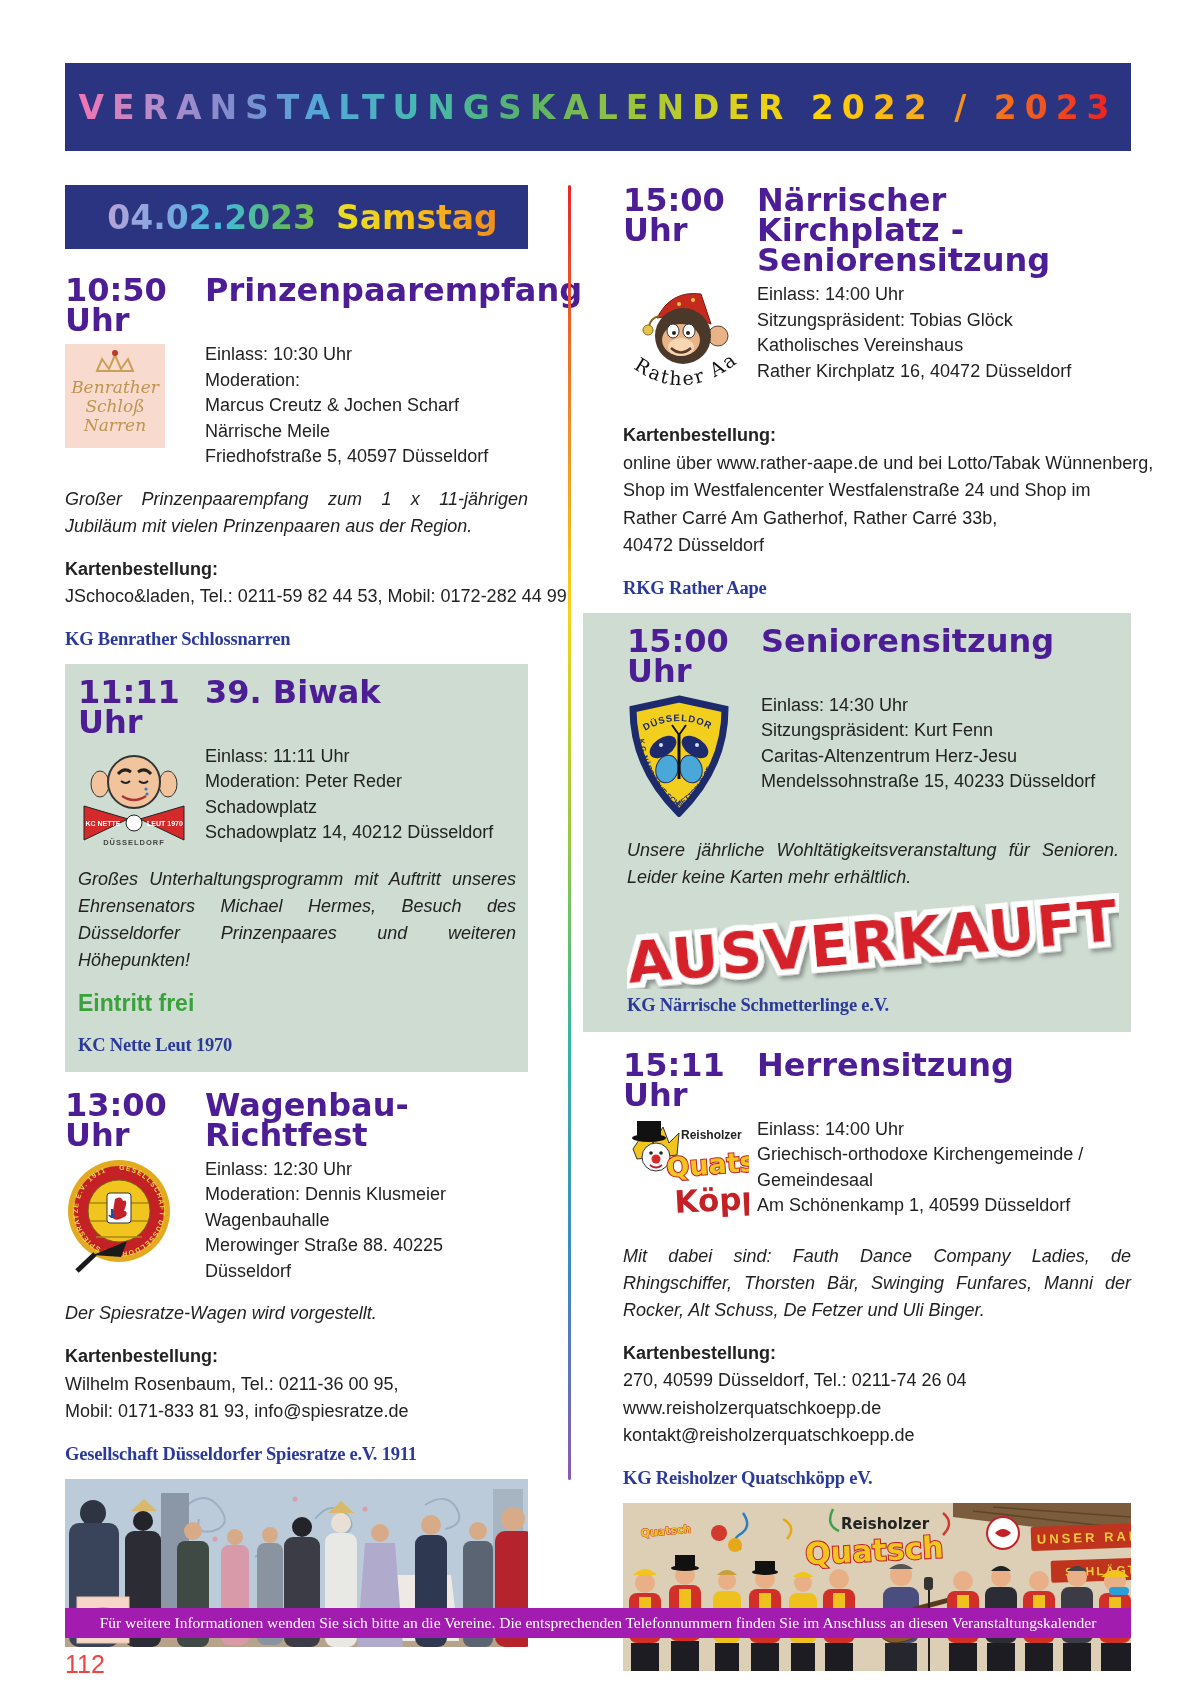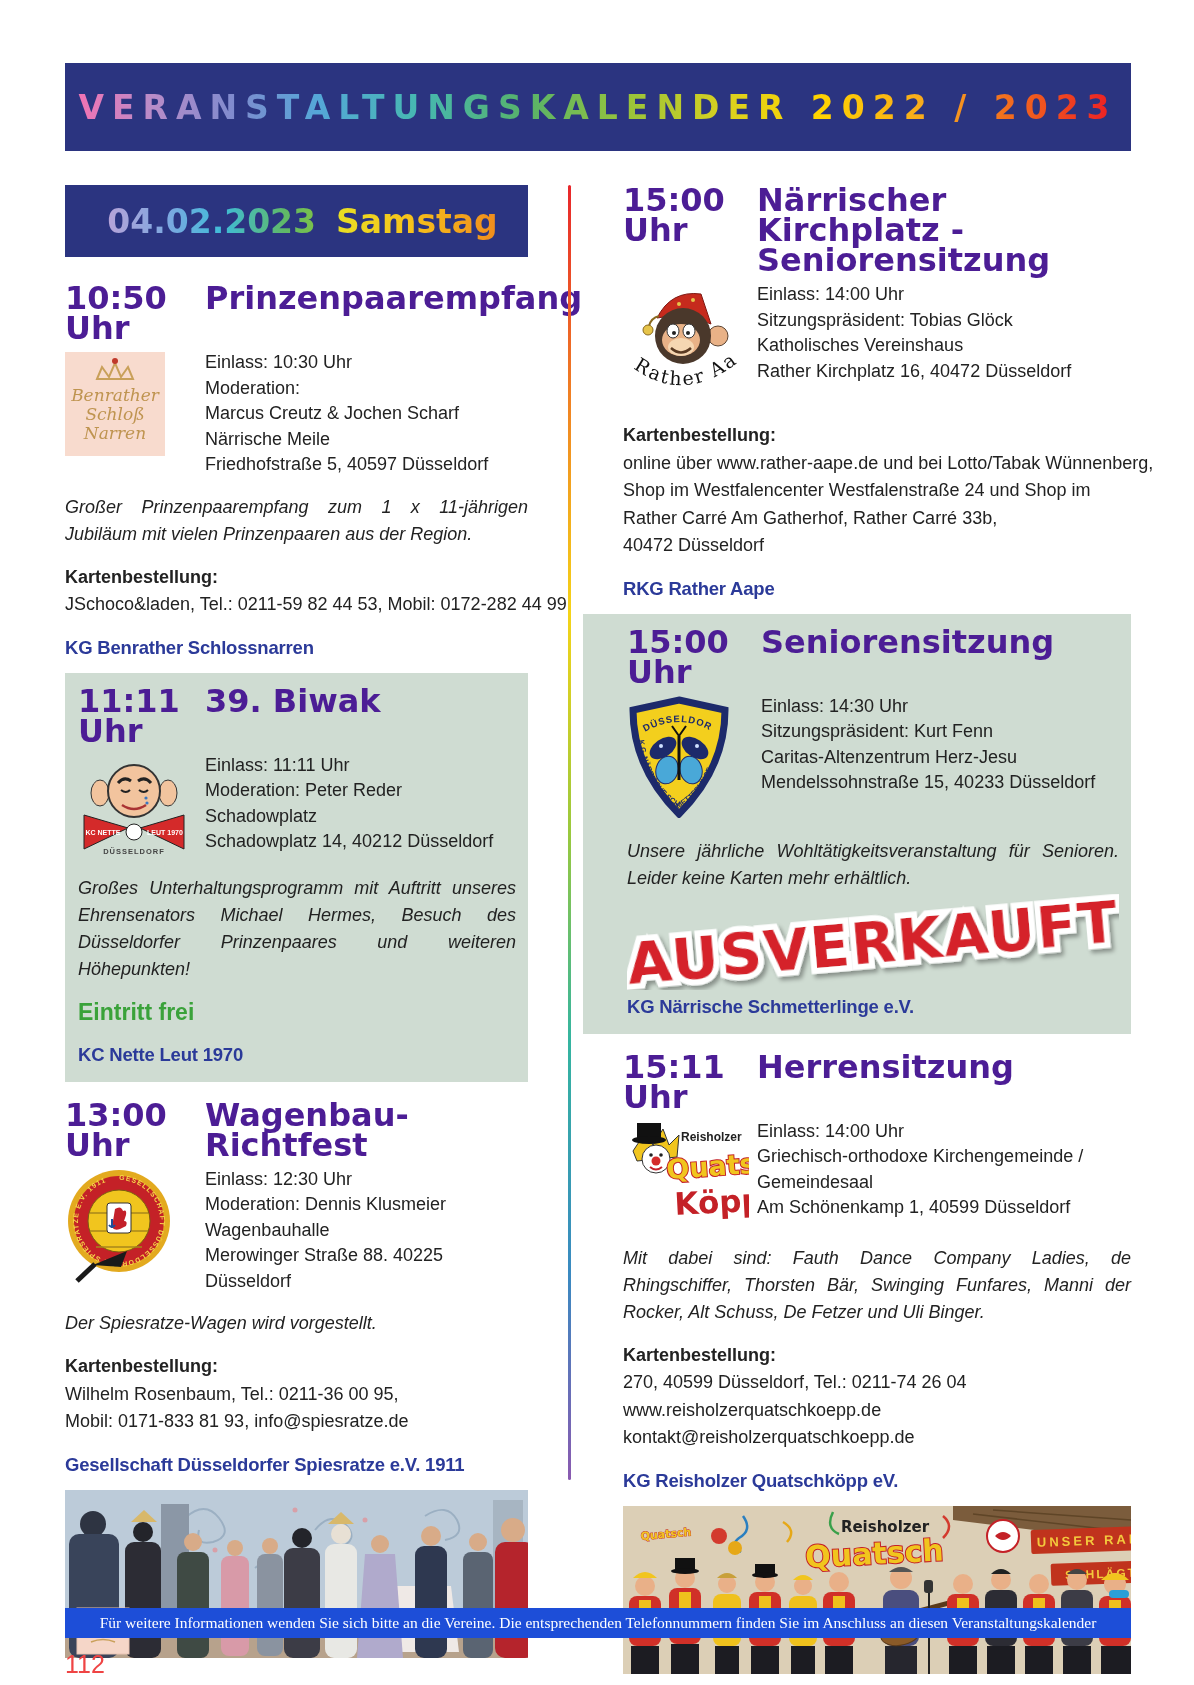--- a/index.html
+++ b/index.html
@@ -20,21 +20,21 @@
 
   
   .columns{position:absolute;left:65px;top:185px;width:1066px;display:flex;align-items:flex-start;}
   .col.left{width:463px;}
   .divider{width:3px;height:1295px;margin-left:40px;margin-right:12px;border-radius:2px;
            background:linear-gradient(180deg,#e8262b 0%,#f07f24 16%,#f5d318 33%,#9ac93e 50%,
            #35b5a0 66%,#3a8ac1 84%,#8a5ab0 100%);}
   .col.right{width:548px;padding-left:40px;box-sizing:border-box;}
 
   
-  .date-banner{height:72px;background:#2b3480;display:flex;align-items:center;justify-content:center;
+  .date-banner{height:64px;background:#2b3480;display:flex;align-items:center;justify-content:center;
                gap:20px;margin-bottom:26px;font-family:"DejaVu Sans",sans-serif;font-weight:bold;font-size:33px;padding-left:12px;}
   .date-banner .d{color:#7fb6e8;}
   .date-banner .day{color:#f5a51d;}
   @supports ((-webkit-background-clip:text) or (background-clip:text)){
     .date-banner .d{background:linear-gradient(90deg,#b7a3d8 0%,#7aa8e0 30%,#3fbcd8 55%,#5fb868 85%,#7cc24a 100%);
                     -webkit-background-clip:text;background-clip:text;color:transparent;}
     .date-banner .day{background:linear-gradient(90deg,#e8e024 0%,#f7c31b 45%,#f08c1d 100%);
                     -webkit-background-clip:text;background-clip:text;color:transparent;}
   }
 
@@ -45,37 +45,37 @@
   .event-head .time{flex:0 0 140px;}
   .col.right .event-head .time{flex-basis:134px;}
   .event-body{display:flex;}
   .logo-cell{flex:0 0 140px;padding-top:2px;}
   .col.right .logo-cell{flex-basis:134px;}
   .details{flex:1;font-size:18px;line-height:25.5px;color:#222;}
   .desc{font-style:italic;font-size:18px;line-height:27px;margin:16px 0 0;text-align:justify;color:#222;}
   .karten{margin:16px 0 0;font-size:18px;line-height:27.5px;color:#222;}
   .karten .label{font-weight:bold;}
   .karten-line{white-space:nowrap;}
-  .club{margin:18px 0 0;font-family:Liberation Sans, sans-serif;font-weight:bold;font-size:18.5px;
+  .club{margin:18px 0 0;font-family:Liberation Serif, serif;font-weight:bold;font-size:18.5px;
         letter-spacing:-0.2px;color:#2b3a99;}
 
   
   .greenbox{background:#cfdcd2;margin:10px 0 18px;padding:13px 12px 16px 13px;}
   .greenbox .event-head .time,.greenbox .logo-cell{flex-basis:127px;}
   .col.right .greenbox{margin-left:-40px;padding-left:44px;}
   .col.right .greenbox .event-head .time,.col.right .greenbox .logo-cell{flex-basis:134px;}
   .eintritt{margin:16px 0 0;font-weight:bold;font-size:23px;color:#3aa23a;}
   .soldout{display:block;margin-top:2px;}
 
   
   .photo{margin-top:14px;}
   .photo svg{display:block;}
 
   
-  .footbar{position:absolute;left:65px;bottom:47px;width:1066px;height:30px;background:#1d4ed8;
+  .footbar{position:absolute;left:65px;bottom:47px;width:1066px;height:30px;background:#a21caf;
            color:#fff;display:flex;align-items:center;justify-content:center;
            font-family:"Liberation Serif",serif;font-size:15.5px;white-space:nowrap;}
   .pagenum{position:absolute;left:65px;bottom:6px;font-size:25px;color:#ef4444;
            font-family:"Liberation Sans",sans-serif;}
 </style>
 </head>
 <body>
 
 <div class="page">
 

